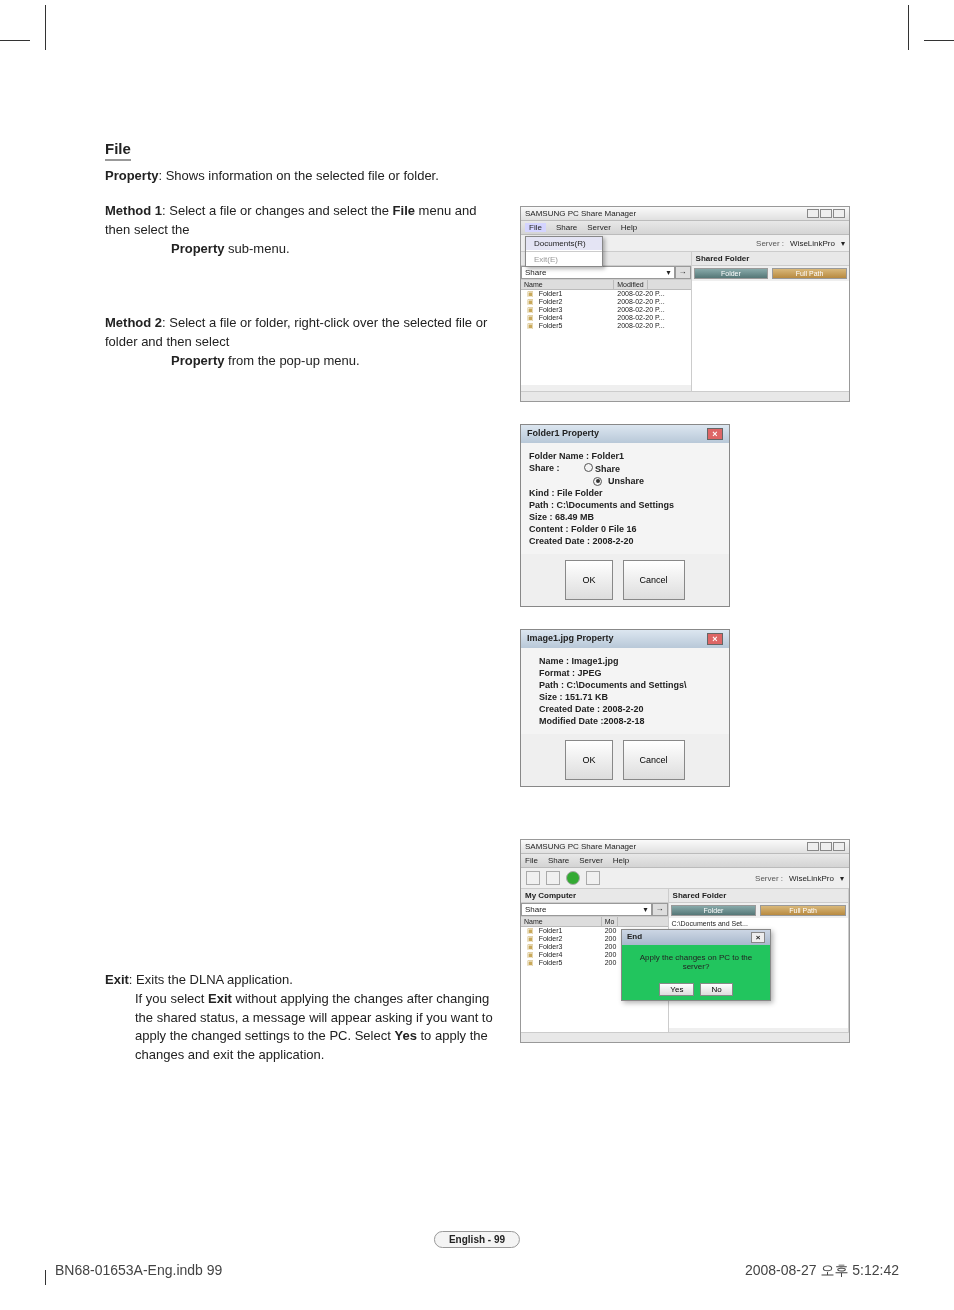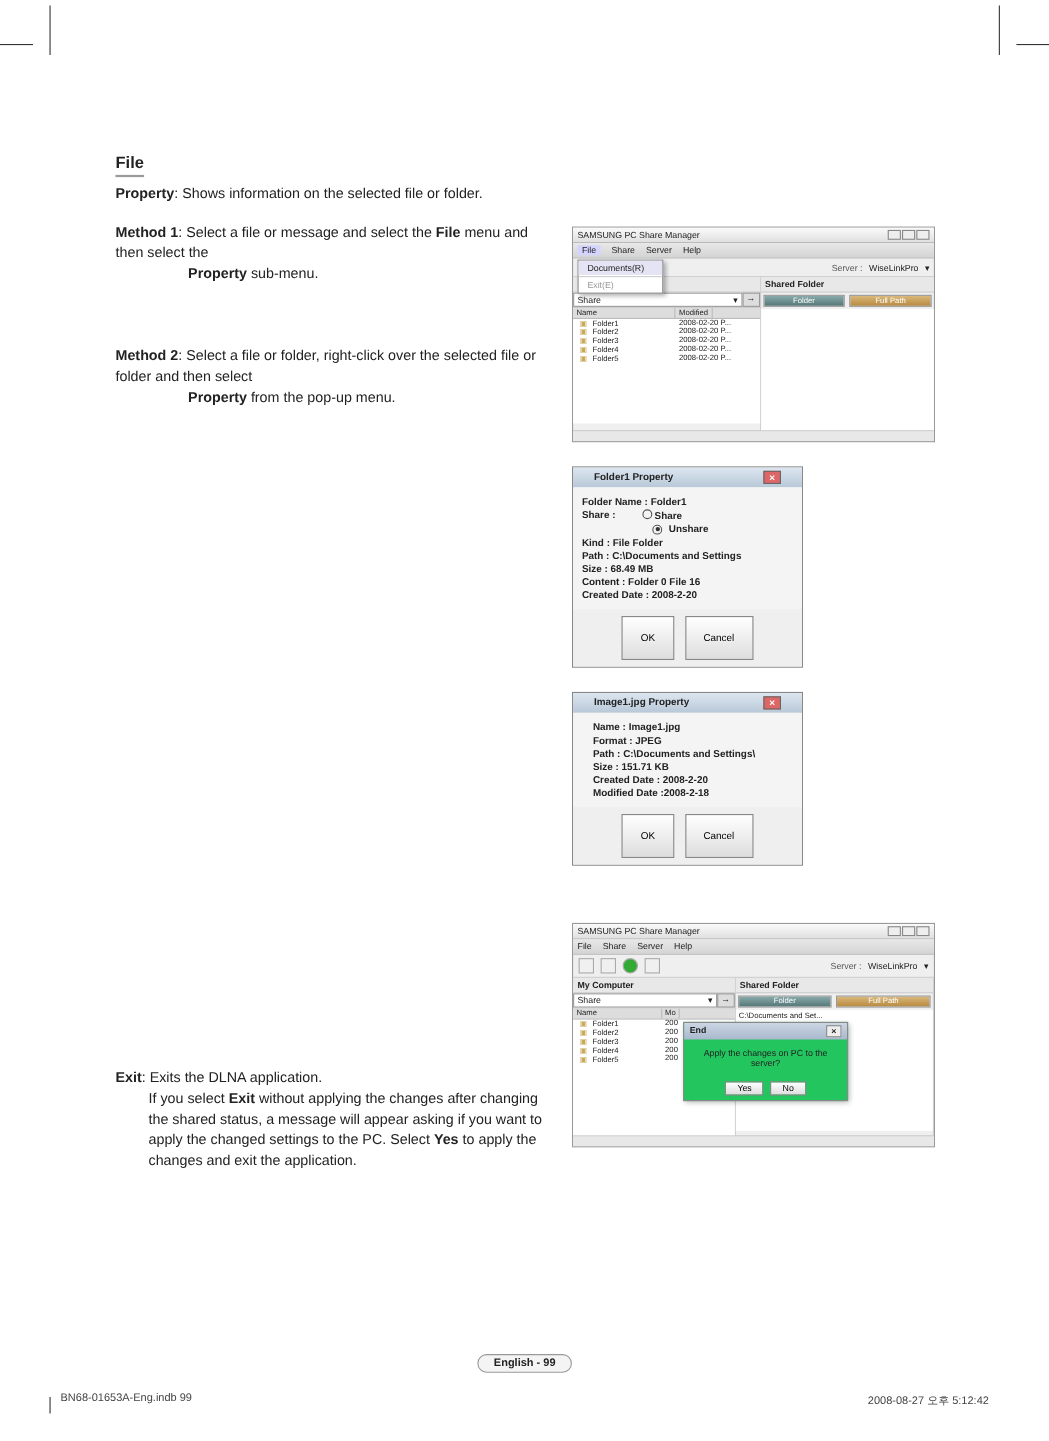--- a/index.html
+++ b/index.html
@@ -47,62 +47,62 @@
   .file-row span:first-child { flex:0 0 55%; }
   .file-row .ficon { color:#c9a95a; margin-right:2px; }
   .shared-body { background:#fff; min-height: 110px; }
   .app-foot { height: 10px; background:#e8e8e8; border-top:1px solid #ccc; }
   .file-menu-open { position:absolute; top:29px; left:4px; background:#fff; border:1px solid #888; box-shadow:2px 2px 4px rgba(0,0,0,.3); font-size:8px; }
   .file-menu-open div { padding:2px 16px 2px 8px; }
   .file-menu-open .sel { background:#e4e4f4; }
   .file-menu-open .sep { border-top:1px solid #ccc; margin:1px 0; padding:0; height:0; }
 
   .prop-dialog { width: 210px; border:1px solid #888; background:#efefef; font-size:9px; margin-bottom: 22px; }
-  .prop-title { background: linear-gradient(#dce6f0,#b8c8d8); padding:3px 19px; display:flex; justify-content:space-between; font-weight:bold; }
+  .prop-title { background: linear-gradient(#dce6f0,#b8c8d8); padding:3px 6px; display:flex; justify-content:space-between; font-weight:bold; }
   .prop-title .xbtn { border:1px solid #666; background:#d66; color:#fff; width:16px; text-align:center; line-height:10px; }
   .prop-body { padding: 6px 8px; background:#f4f4f4; }
   .prop-body .line { margin: 2px 0; font-weight:bold; }
   .prop-body .radio-row { display:flex; align-items:center; gap:6px; margin-left:44px; font-weight:bold;padding-left:20px;}
   .prop-body .radio { width:9px; height:9px; border:1px solid #555; border-radius:50%; display:inline-flex; align-items:center; justify-content:center;}
   .prop-body .radio.checked::after { content:""; width:4px; height:4px; background:#333; border-radius:50%; display:block;}
   .prop-foot { display:flex; justify-content:center; gap:10px; padding:6px; background:#efefef; }
   .prop-foot button { font-size:9px; padding:14px 16px; border:1px solid #888; background: linear-gradient(#fff,#ddd); }
 
   .end-dialog-wrap { position:absolute; top:40px; left:100px; width:150px; border:1px solid #888; background:#22c55e; font-size:8px; z-index:5; box-shadow:2px 2px 5px rgba(0,0,0,.3);}
   .end-dialog-wrap .etitle { background: linear-gradient(#ccd6e4,#a8b8cc); padding:2px 5px; font-weight:bold; display:flex; justify-content:space-between;}
   .end-dialog-wrap .ebody { padding:8px; text-align:center; }
   .end-dialog-wrap .ebtns { display:flex; justify-content:center; gap:6px; padding:4px; }
   .end-dialog-wrap .ebtns button { font-size:8px; padding:1px 10px; border:1px solid #888; background: linear-gradient(#fff,#ddd); }
 
   .icons-row { display:flex; gap:6px; padding:3px 5px; align-items:center; border-bottom:1px solid #ccc;}
   .icons-row .ic { width:14px; height:14px; border:1px solid #aaa; background:#f0f0f0; }
   .icons-row .server-lbl { margin-left:auto; color:#555;}
 
   .page-badge { position:absolute; bottom: 62px; left: 50%; transform: translateX(-50%); border:1px solid #999; border-radius: 10px; padding: 2px 14px; font-size: 10px; font-weight: bold; background:#f4f4f4;}
-  .footer-line { position:absolute; bottom: 30px; left: 55px; right: 55px; display:flex; justify-content: space-between; font-size: 10px; color:#444; }
+  .footer-line { position:absolute; bottom: 30px; left: 55px; right: 55px; display:flex; justify-content: space-between; font-size: 14px; color:#444; }
 </style>
 </head>
 <body>
 
 <div class="vmark-tl"></div>
 <div class="vmark-tr"></div>
 <div class="hmark-l"></div>
 <div class="hmark-r"></div>
 <div class="vmark-bl"></div>
 
 <div class="page">
   <div class="content-cols">
 
     <div class="col-left">
       <h2 class="section-title">File</h2>
       <p class="body-para">
         <b>Property</b><span>: Shows information on the selected file or folder.</span>
       </p>
       <p class="method">
-        <span><b class="label">Method 1</b><span>: Select a file or message and select the </span><b>File</b><span> menu and then select the </span></span>
+        <span><b class="label">Method 1</b><span>: Select a file or changes and select the </span><b>File</b><span> menu and then select the </span></span>
         <span class="cont"><b>Property</b><span> sub-menu.</span></span>
       </p>
       <div style="height:40px"></div>
       <p class="method">
         <span><b class="label">Method 2</b><span>: Select a file or folder, right-click over the selected file or folder and then select </span></span>
         <span class="cont"><b>Property</b><span> from the pop-up menu.</span></span>
       </p>
 
       <p class="exit-block">
         <span><b>Exit</b><span>: Exits the DLNA application.</span></span>

